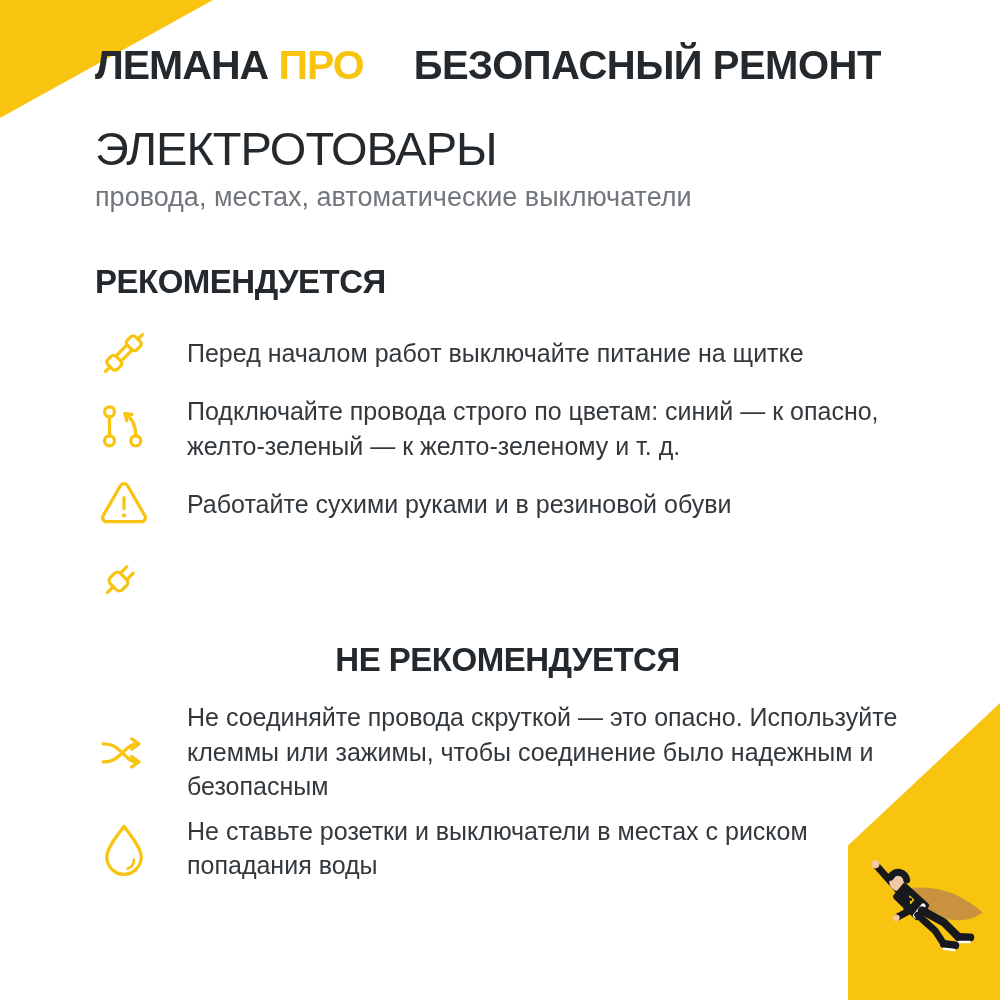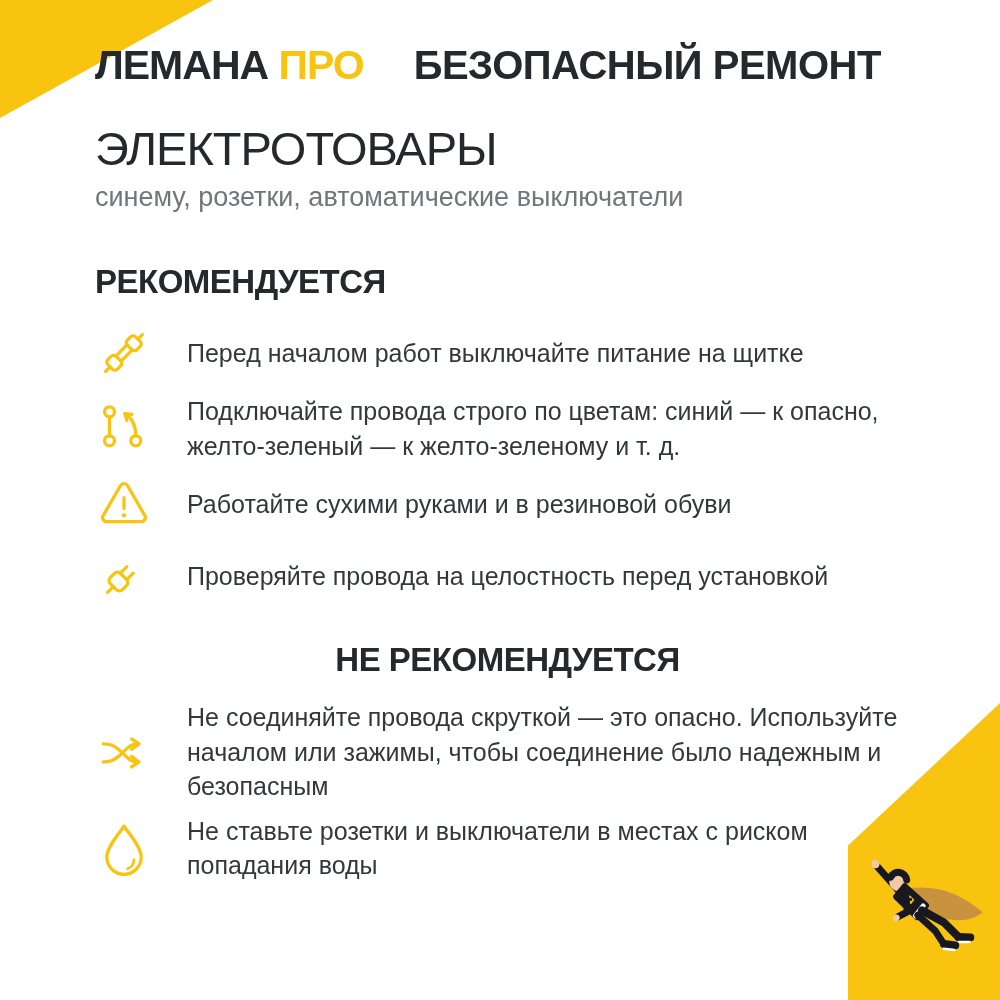--- a/index.html
+++ b/index.html
@@ -59,21 +59,21 @@
 
     <div class="header">
       <div class="logo">
         <span>ЛЕМАНА</span>
         <span class="accent">ПРО</span>
       </div>
       <div class="doc-title">БЕЗОПАСНЫЙ РЕМОНТ</div>
     </div>
 
     <div class="page-heading">ЭЛЕКТРОТОВАРЫ</div>
-    <div class="page-subheading">синему, розетки, автоматические выключатели</div>
+    <div class="page-subheading">провода, местах, автоматические выключатели</div>
 
     <div class="section-title first">РЕКОМЕНДУЕТСЯ</div>
 
     <div class="items">
 
       <div class="item">
         <span class="icon">
           <svg class="ic" viewBox="0 0 64 64">
             <g transform="translate(23,41) rotate(-45)">
               <rect x="-9" y="-7.5" width="13" height="15" rx="4"></rect>
@@ -121,39 +121,38 @@
         <span class="icon">
           <svg class="ic" viewBox="0 0 64 64">
             <g transform="translate(28,36) rotate(-45)">
               <rect x="-11" y="-9.5" width="16" height="19" rx="5"></rect>
               <line x1="5" y1="-5" x2="15" y2="-5"></line>
                 <line x1="5" y1="5" x2="15" y2="5"></line>
               <line x1="-11" y1="0" x2="-20" y2="0"></line>
             </g>
           </svg>
         </span>
-        <span class="text">Проверяйте провода на целостность перед установкой</span>
       </div>
 
     </div>
 
     <div class="section-title second">НЕ РЕКОМЕНДУЕТСЯ</div>
 
     <div class="items">
 
       <div class="item">
         <span class="icon">
           <svg class="ic" viewBox="0 0 64 64">
             <path d="M9,43 C17,43 21,41 27,36 S38,23 46,23"></path>
             <polyline points="40.5,17.5 48.5,23 40.5,29"></polyline>
             <path d="M9,23 C17,23 21,25 27,30 S38,43 46,43"></path>
             <polyline points="40.5,37 48.5,43 40.5,48.5"></polyline>
           </svg>
         </span>
-        <span class="text">Не соединяйте провода скруткой — это опасно. Используйте началом или зажимы, чтобы соединение было надежным и безопасным</span>
+        <span class="text">Не соединяйте провода скруткой — это опасно. Используйте клеммы или зажимы, чтобы соединение было надежным и безопасным</span>
       </div>
 
       <div class="item">
         <span class="icon">
           <svg class="ic" viewBox="0 0 64 64">
             <path d="M32,8 C26,17 13,31 13,42 a19,19 0 0 0 38,0 C51,31 38,17 32,8 Z"></path>
             <path d="M43,45 a11,11 0 0 1 -7,10" stroke-width="3"></path>
           </svg>
         </span>
         <span class="text">Не ставьте розетки и выключатели в местах с риском попадания воды</span>

